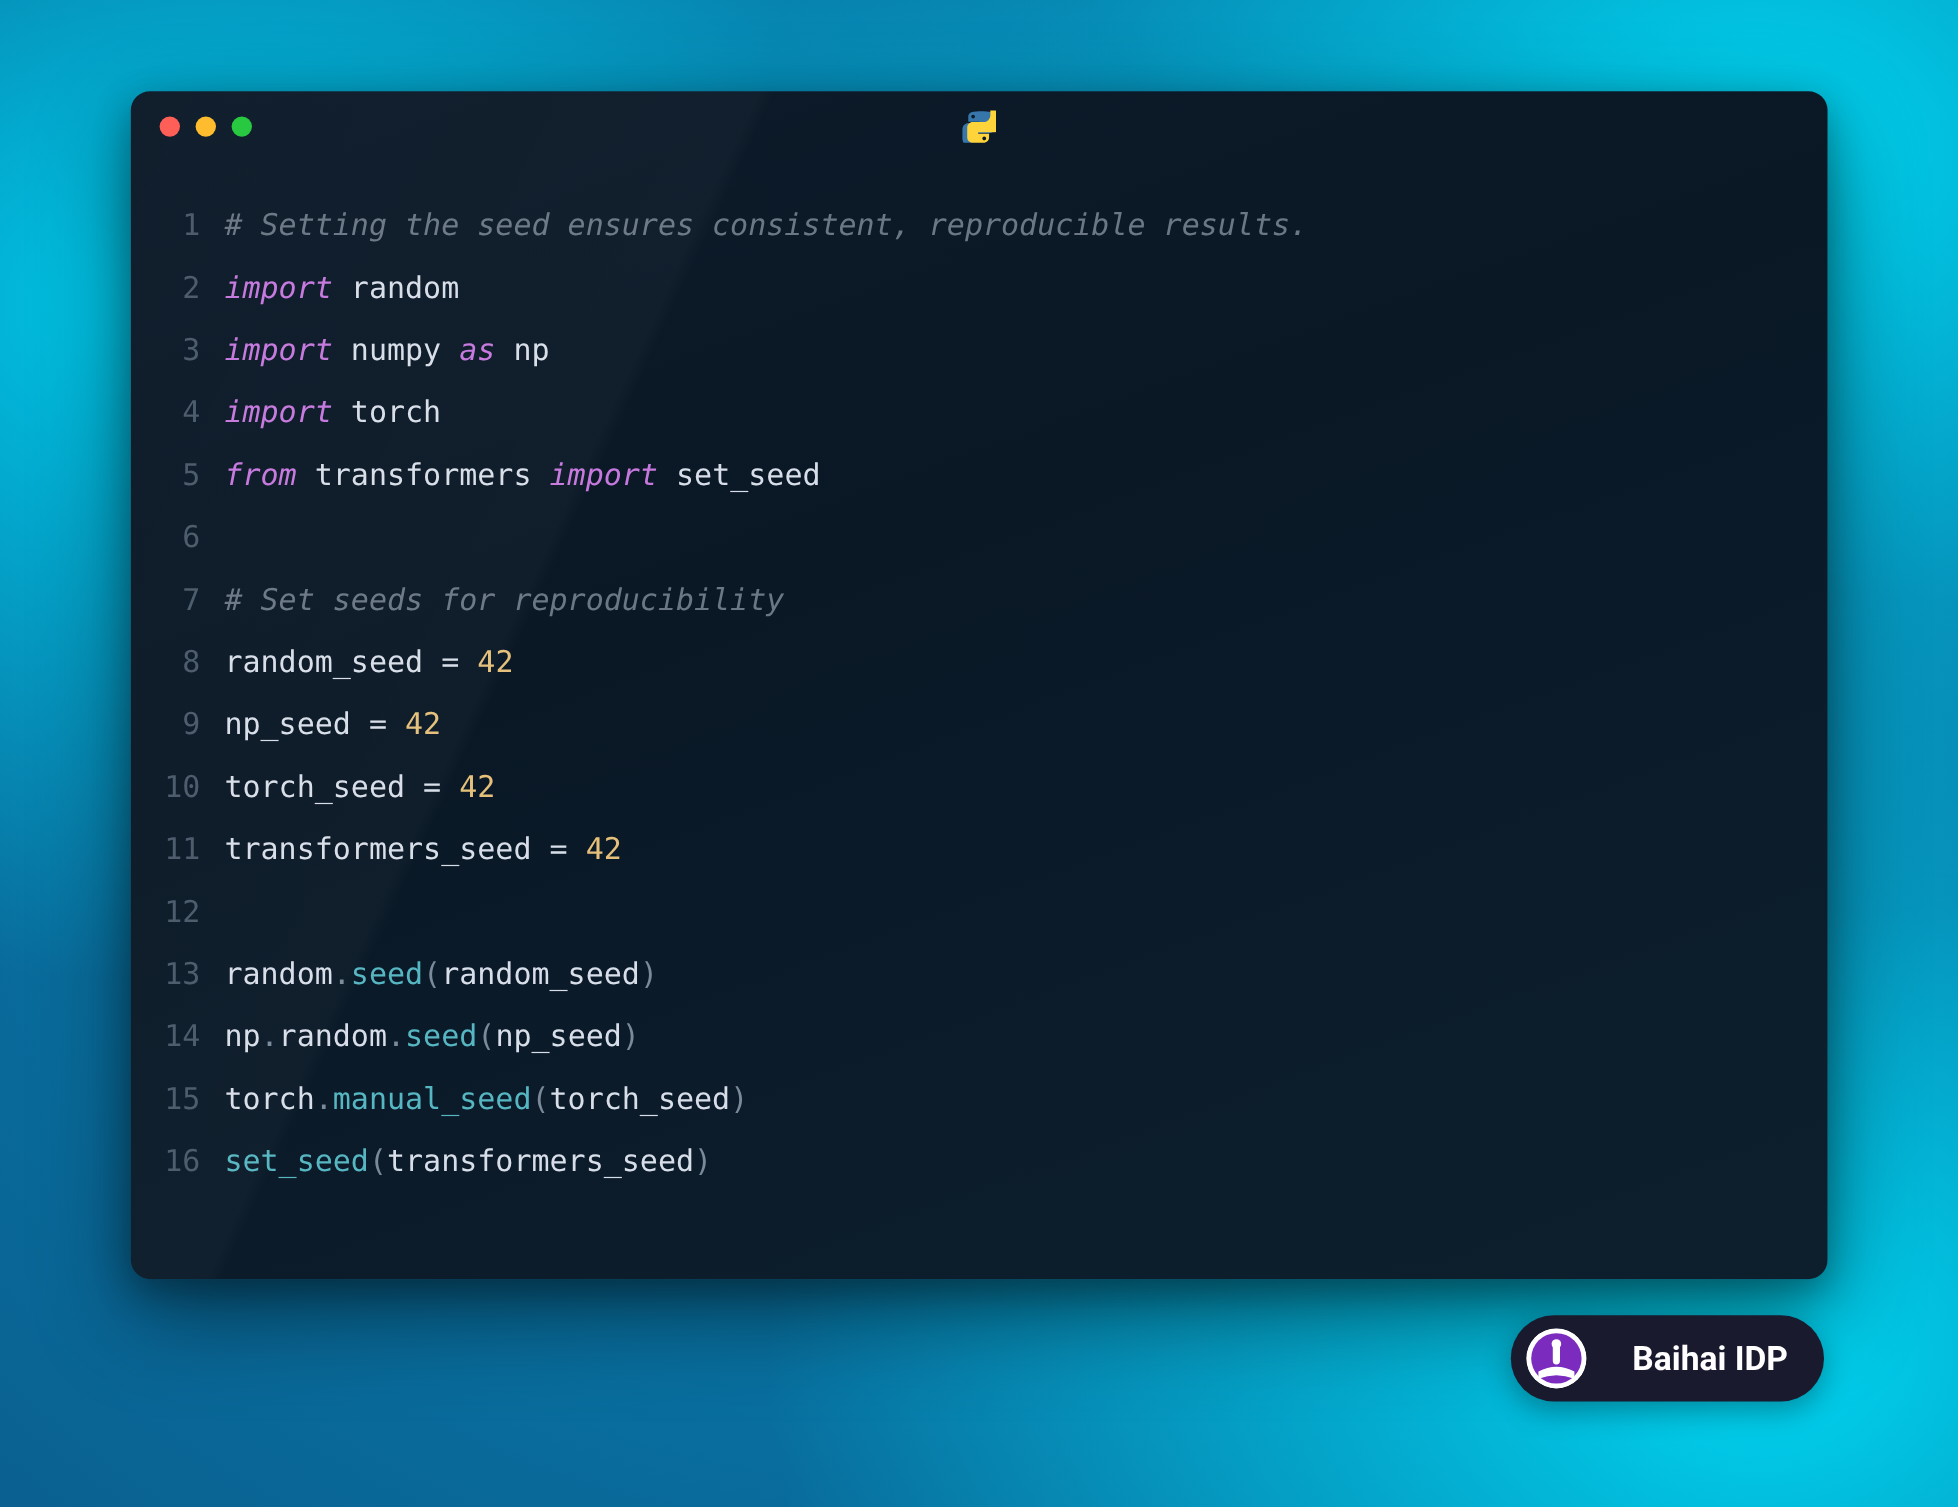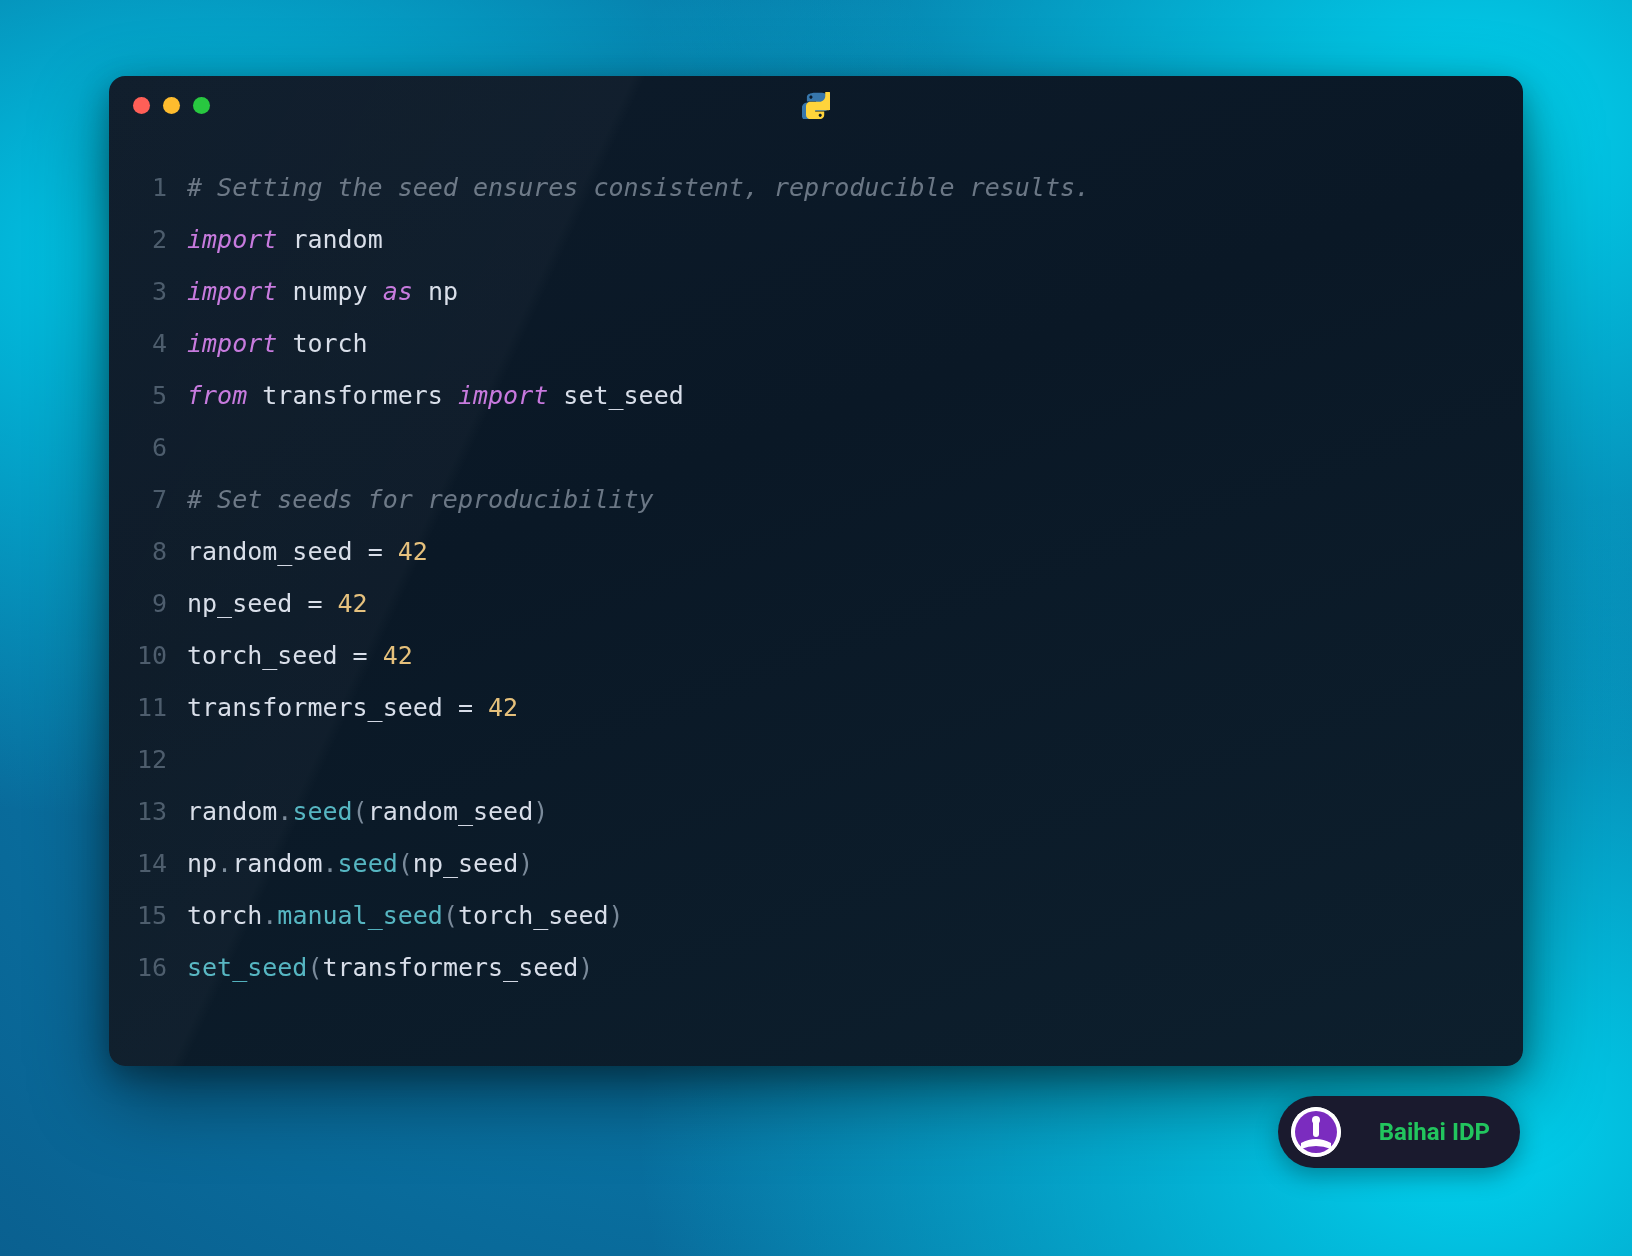--- a/index.html
+++ b/index.html
@@ -127,24 +127,24 @@
     border-radius: 50%;
     background: #ffffff;
     display: flex;
     align-items: center;
     justify-content: center;
     position: relative;
     overflow: hidden;
   }
   
   .badge-text {
-    color: #22c55e;
+    color: #ffffff;
     font-family: -apple-system, BlinkMacSystemFont, "Segoe UI", Roboto, sans-serif;
     font-weight: 700;
-    font-size: 24px;
+    font-size: 28px;
     margin-left: 22px;
   }
 </style>
 </head>
 <body>
 
 <div class="editor-window">
   <div class="title-bar">
     <div class="traffic-lights">
       <div class="traffic-light tl-close"></div>

